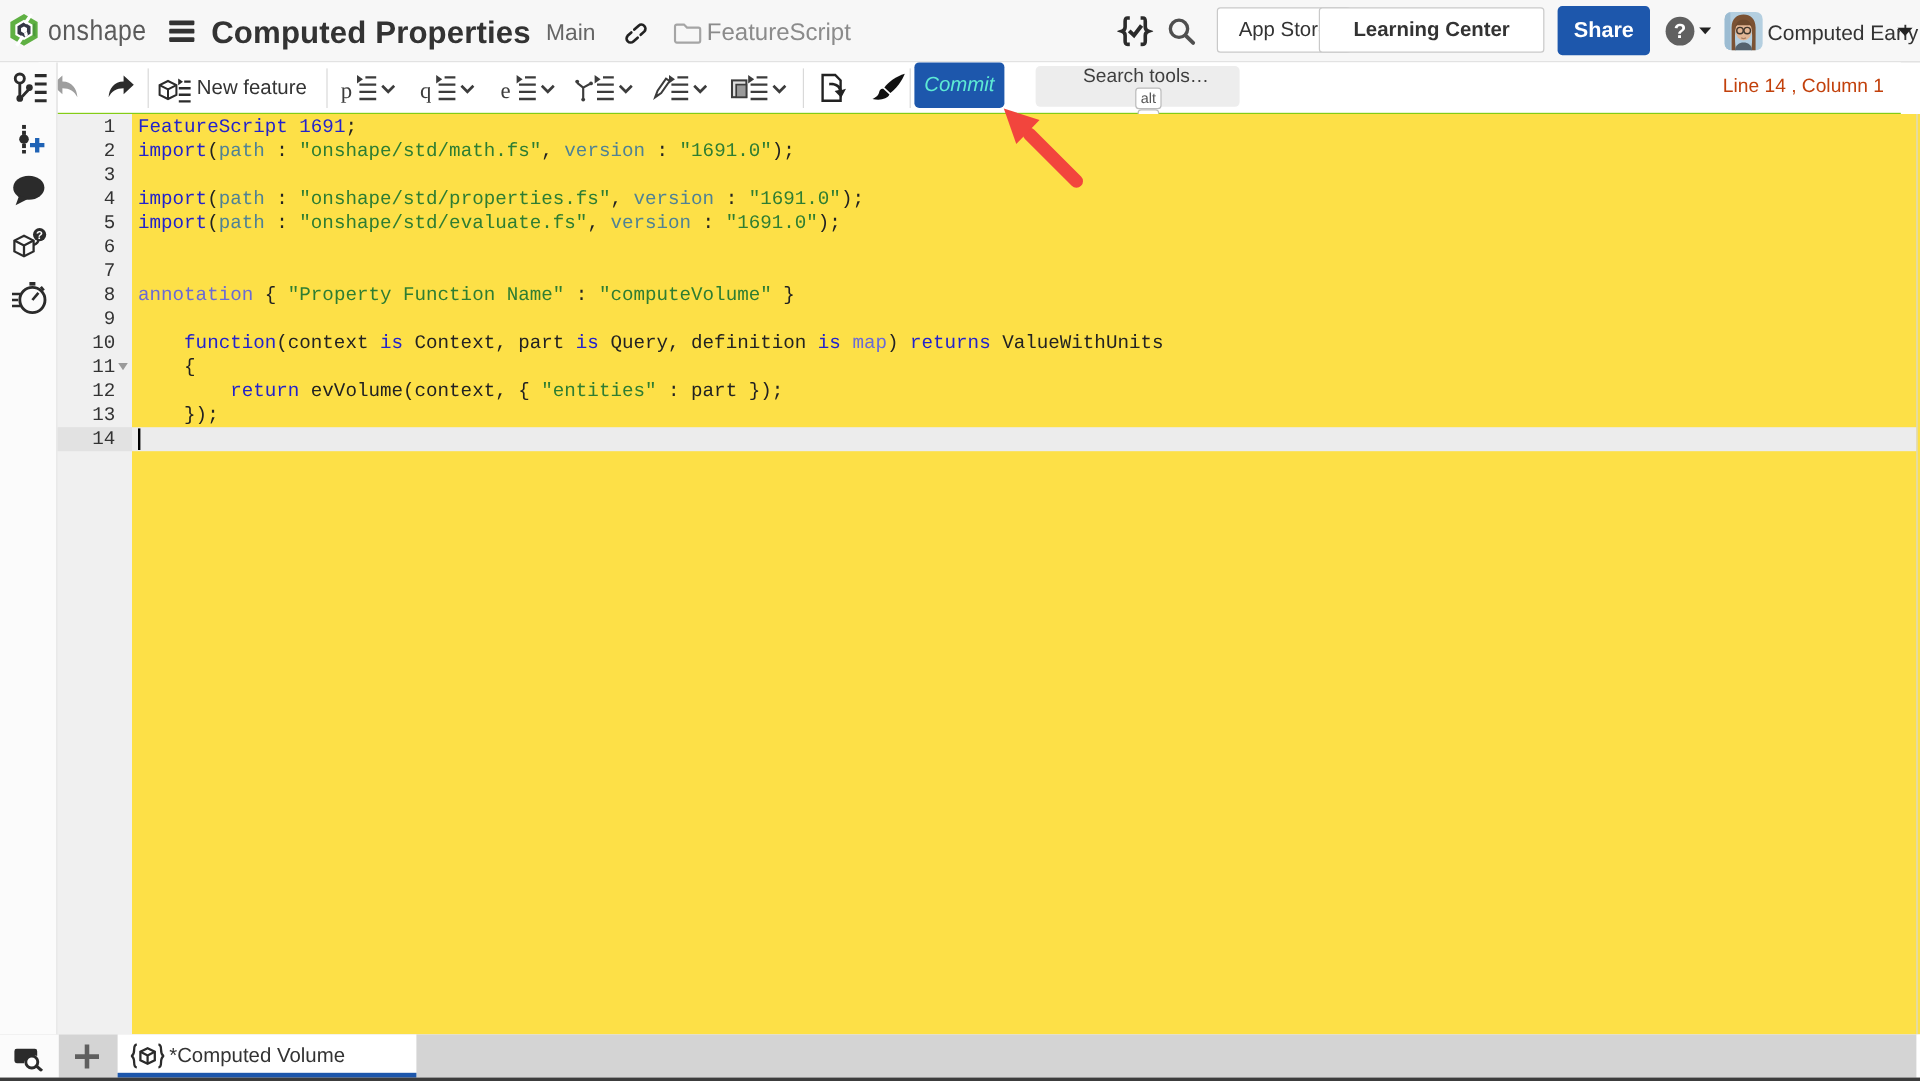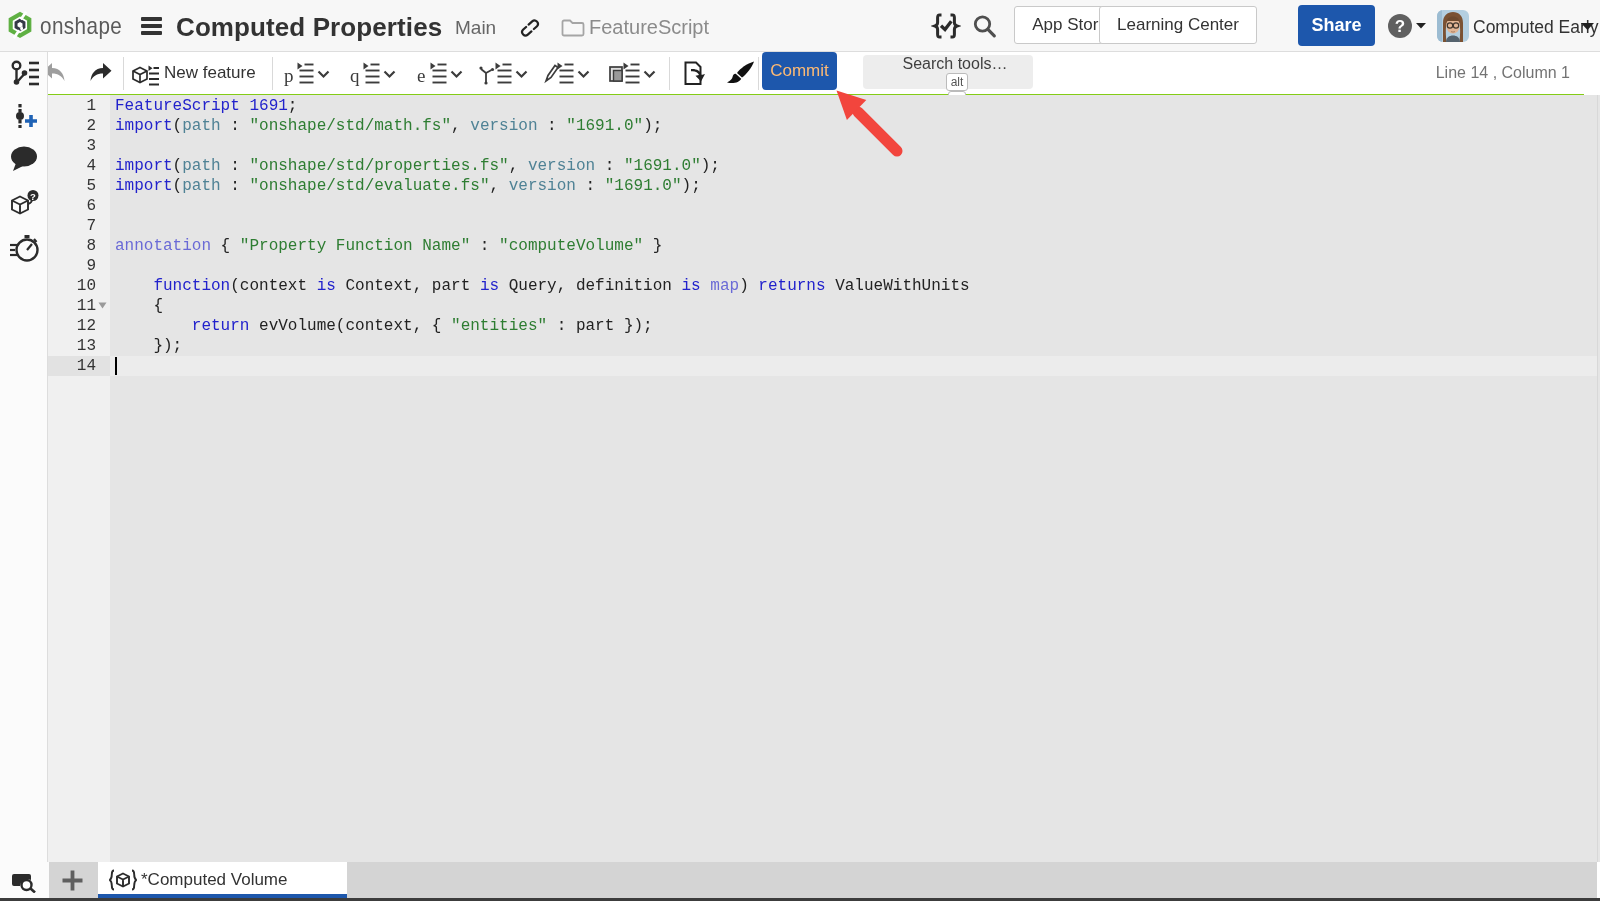--- a/index.html
+++ b/index.html
@@ -14,47 +14,47 @@
 #logo { position:absolute; left:6px; top:9px; }
 #wordmark { position:absolute; left:40px; top:12px; font-size:24px; color:#5a5a5a; letter-spacing:0.5px; transform-origin:left top; transform:scaleX(0.86); }
 #hamb { position:absolute; left:141px; top:17px; width:21px; height:18px; }
 #hamb div { height:3.6px; background:#333; border-radius:1px; margin-bottom:3.4px; }
 #doctitle { position:absolute; left:176px; top:12px; font-size:26px; font-weight:bold; color:#333; letter-spacing:0.1px; }
 #main-lbl { position:absolute; left:455px; top:17px; font-size:19px; color:#666; }
 #featscript-lbl { position:absolute; left:589px; top:16px; font-size:20px; color:#8b8b8b; }
 .tb-btn { position:absolute; top:6px; height:38px; background:#fff; border:1px solid #c9c9c9;
   border-radius:3px; font-size:17px; color:#333; display:flex; align-items:center; justify-content:center; }
 #btn-appstore { left:1014px; width:112px; }
-#btn-learning { left:1099px; width:158px; }
+#btn-learning { left:1099px; width:188px;font-weight:bold; }
 #btn-share { left:1298px; top:5px; width:77px; height:41px; background:#1d57ac; border:none;
   border-radius:4px; color:#fff; font-size:18px; font-weight:bold; display:flex; align-items:center; justify-content:center; position:absolute; }
 #username { position:absolute; left:1473px; top:17px; font-size:17.5px; color:#333; }
 
 
 #toolbar { position:absolute; left:32px; top:52px; width:1552px; height:43px; background:#fff;
   border-bottom:1px solid #84cc16; }
 .sep { position:absolute; top:5px; height:33px; width:1px; background:#d9d9d9; }
 #commit { position:absolute; left:730px; top:0px; width:75px; height:38px; background:#1d57ac;
-  border-radius:4px; color:#fdba74; font-size:17px; display:flex; align-items:center; justify-content:center; }
+  border-radius:4px; color:#5eead4; font-size:17px; display:flex; align-items:center; justify-content:center;font-style:italic; }
 #searchtools { position:absolute; left:831px; top:3px; width:170px; height:34px; background:#ededed;
   border-radius:4px; display:flex; align-items:center; padding-left:14px; font-size:16px; color:#3f3f3f;flex-direction:column; }
 .kbd { display:inline-block; background:#fff; border:1px solid #bbb; border-radius:3px;
   font-size:12px; color:#555; padding:1px 4px; margin-left:4px; }
-#linecol { position:absolute; right:14px; top:12px; font-size:16px; color:#737373; }
+#linecol { position:absolute; right:14px; top:12px; font-size:16px; color:#c2410c; }
 #newfeat-lbl { position:absolute; left:132px; top:11px; font-size:17px; color:#333; }
 
 
 #sidebar { position:absolute; left:0; top:52px; width:48px; height:846px; background:#fbfbfb;
   border-right:1px solid #ddd; }
 
 
 #gutter { position:absolute; left:48px; top:95px; width:62px; height:767px; background:#f0f0f0; }
 .gnum { position:absolute; right:14px; height:20px; line-height:20px;
   font-family:"Liberation Mono", monospace; font-size:16px; color:#333; }
-#editor { position:absolute; left:110px; top:95px; width:1490px; height:767px; background:#e5e5e5; }
+#editor { position:absolute; left:110px; top:95px; width:1490px; height:767px; background:#fde047; }
 .cl { position:absolute; left:5px; height:20px; line-height:20px; white-space:pre;
   font-family:"Liberation Mono", monospace; font-size:16px; color:#222; }
 .k { color:#2222cc; }
 .s { color:#2e7d32; }
 .p { color:#4f8295; }
 .a { color:#6a6ad6; }
 #activeline { position:absolute; left:0; top:261px; width:1487px; height:20px; background:#ececec; }
 #rightline { position:absolute; left:1597px; top:95px; width:1px; height:767px; background:#d8d8d8; }
 #cursor { position:absolute; left:5px; top:262px; width:2px; height:18px; background:#000; }
 #gutter-active { position:absolute; left:0; top:261px; width:62px; height:20px; background:#e2e2e2; }

